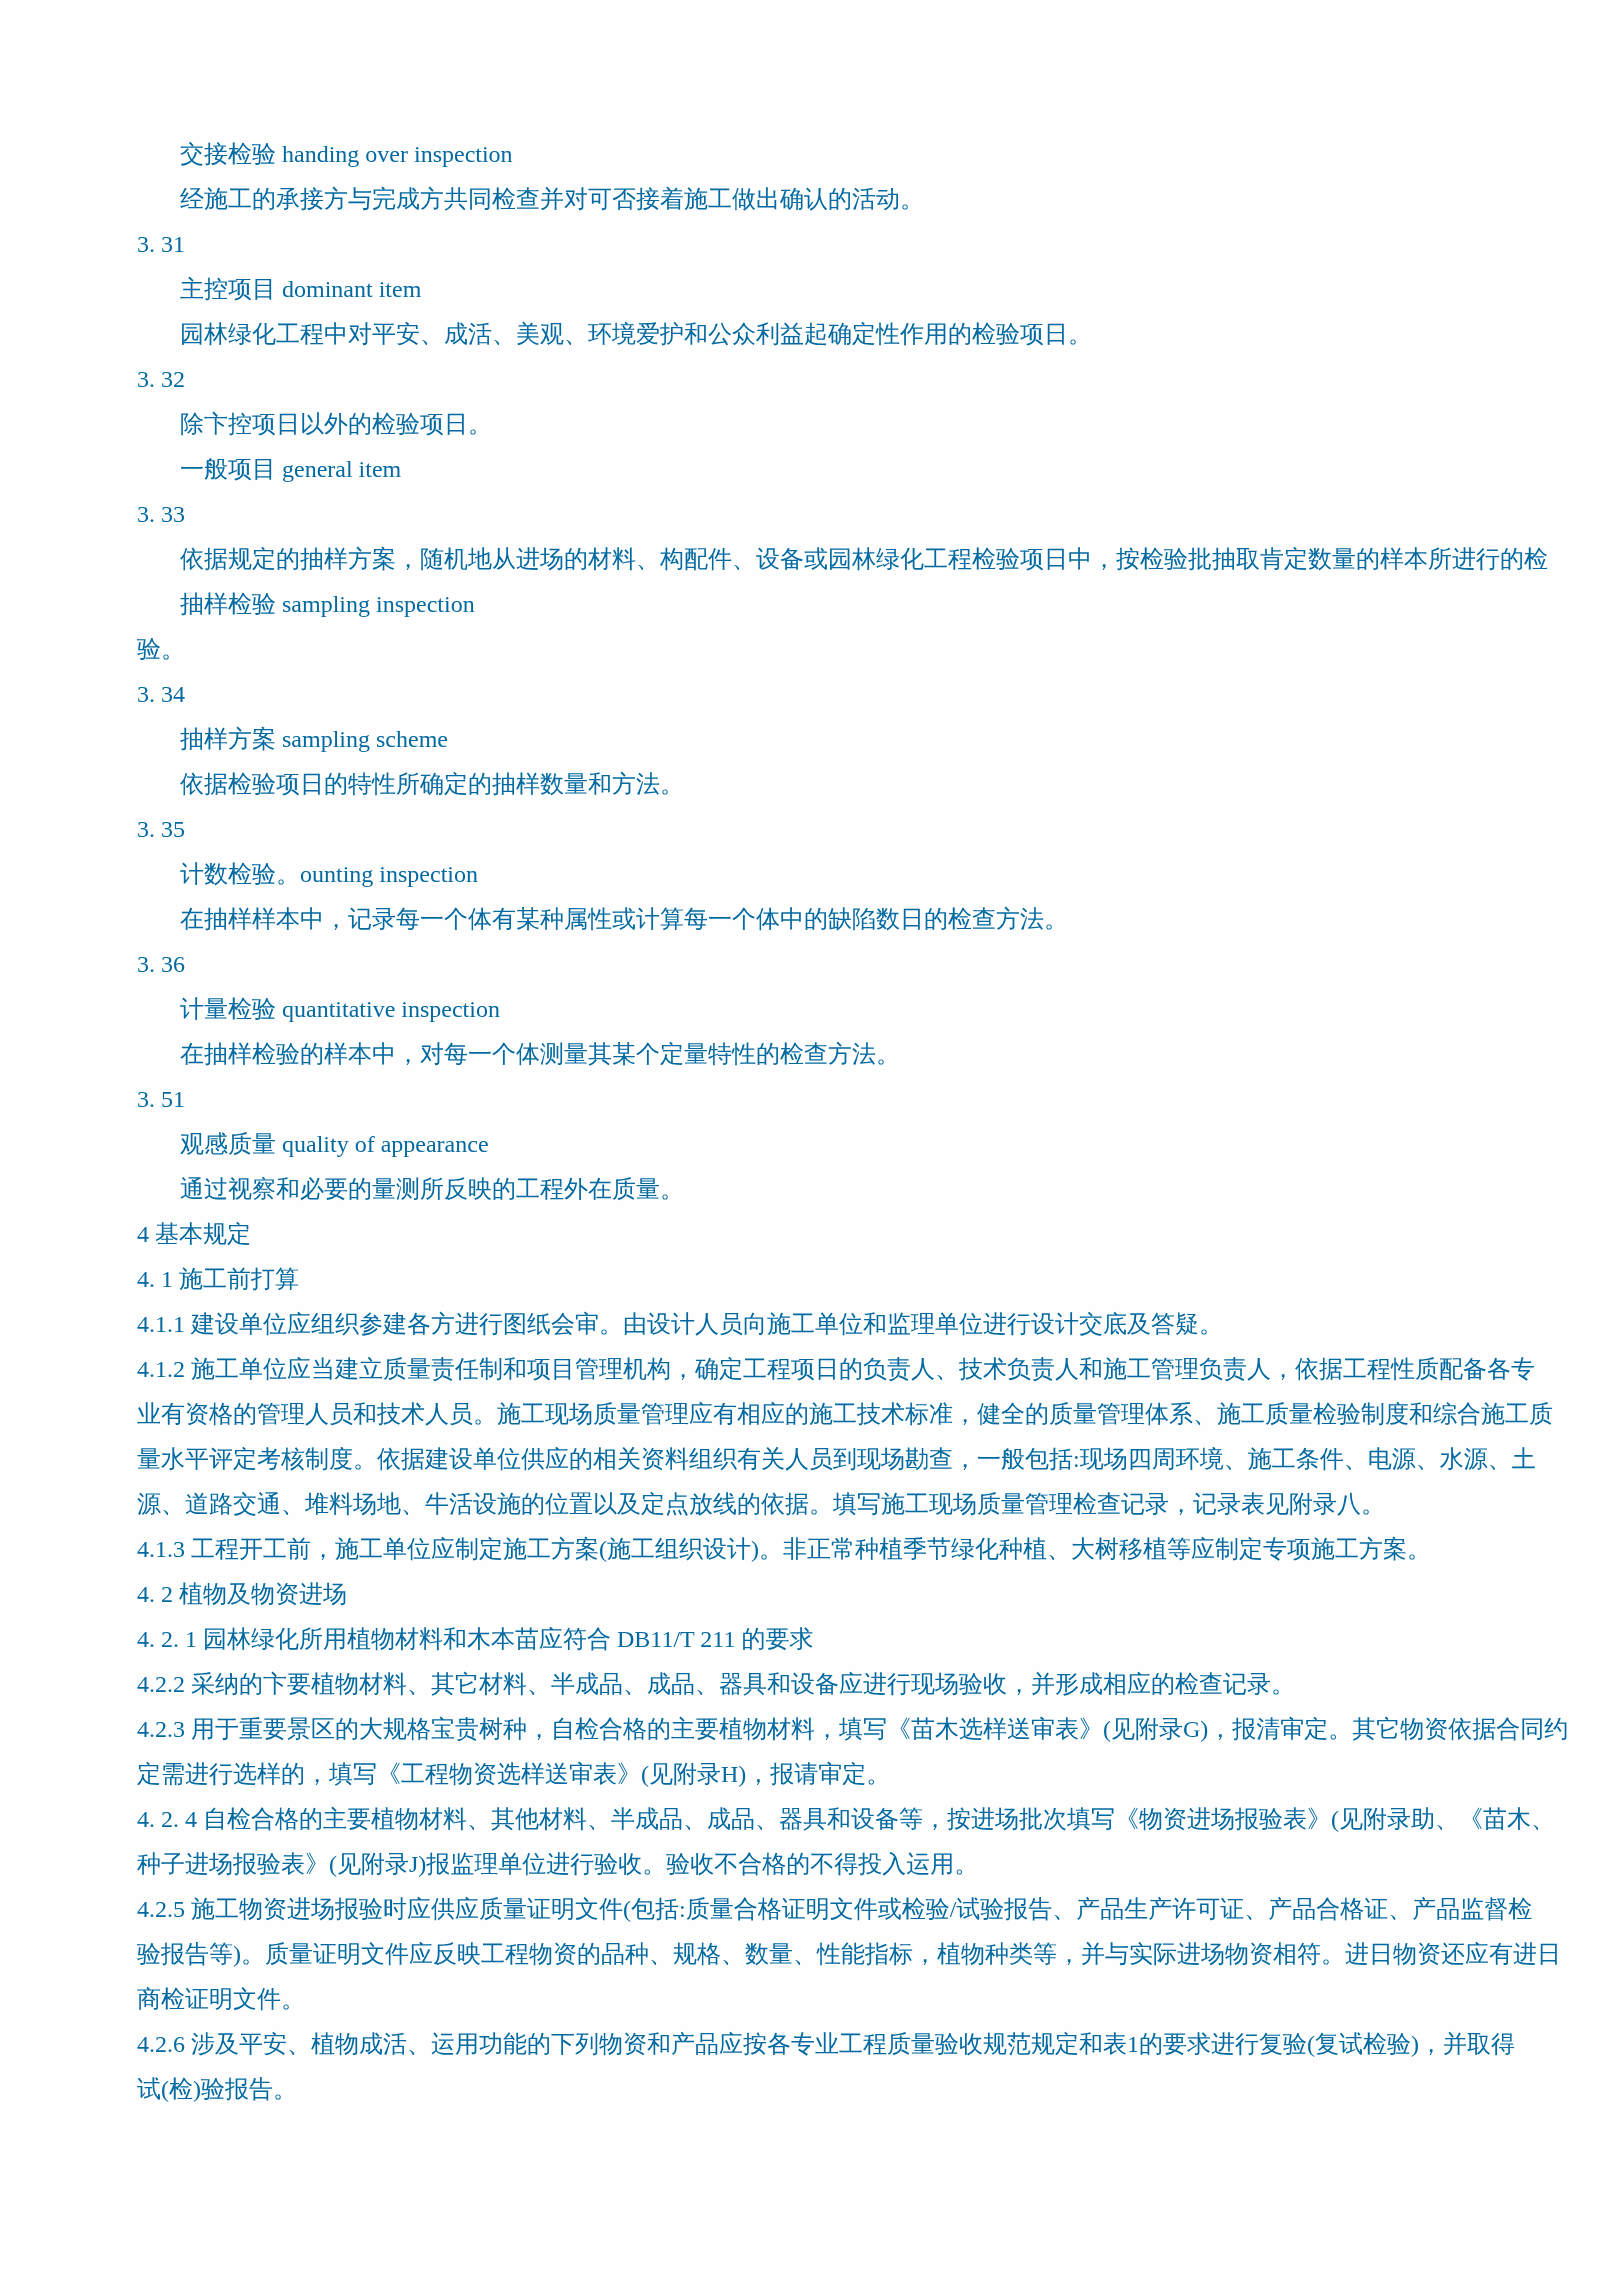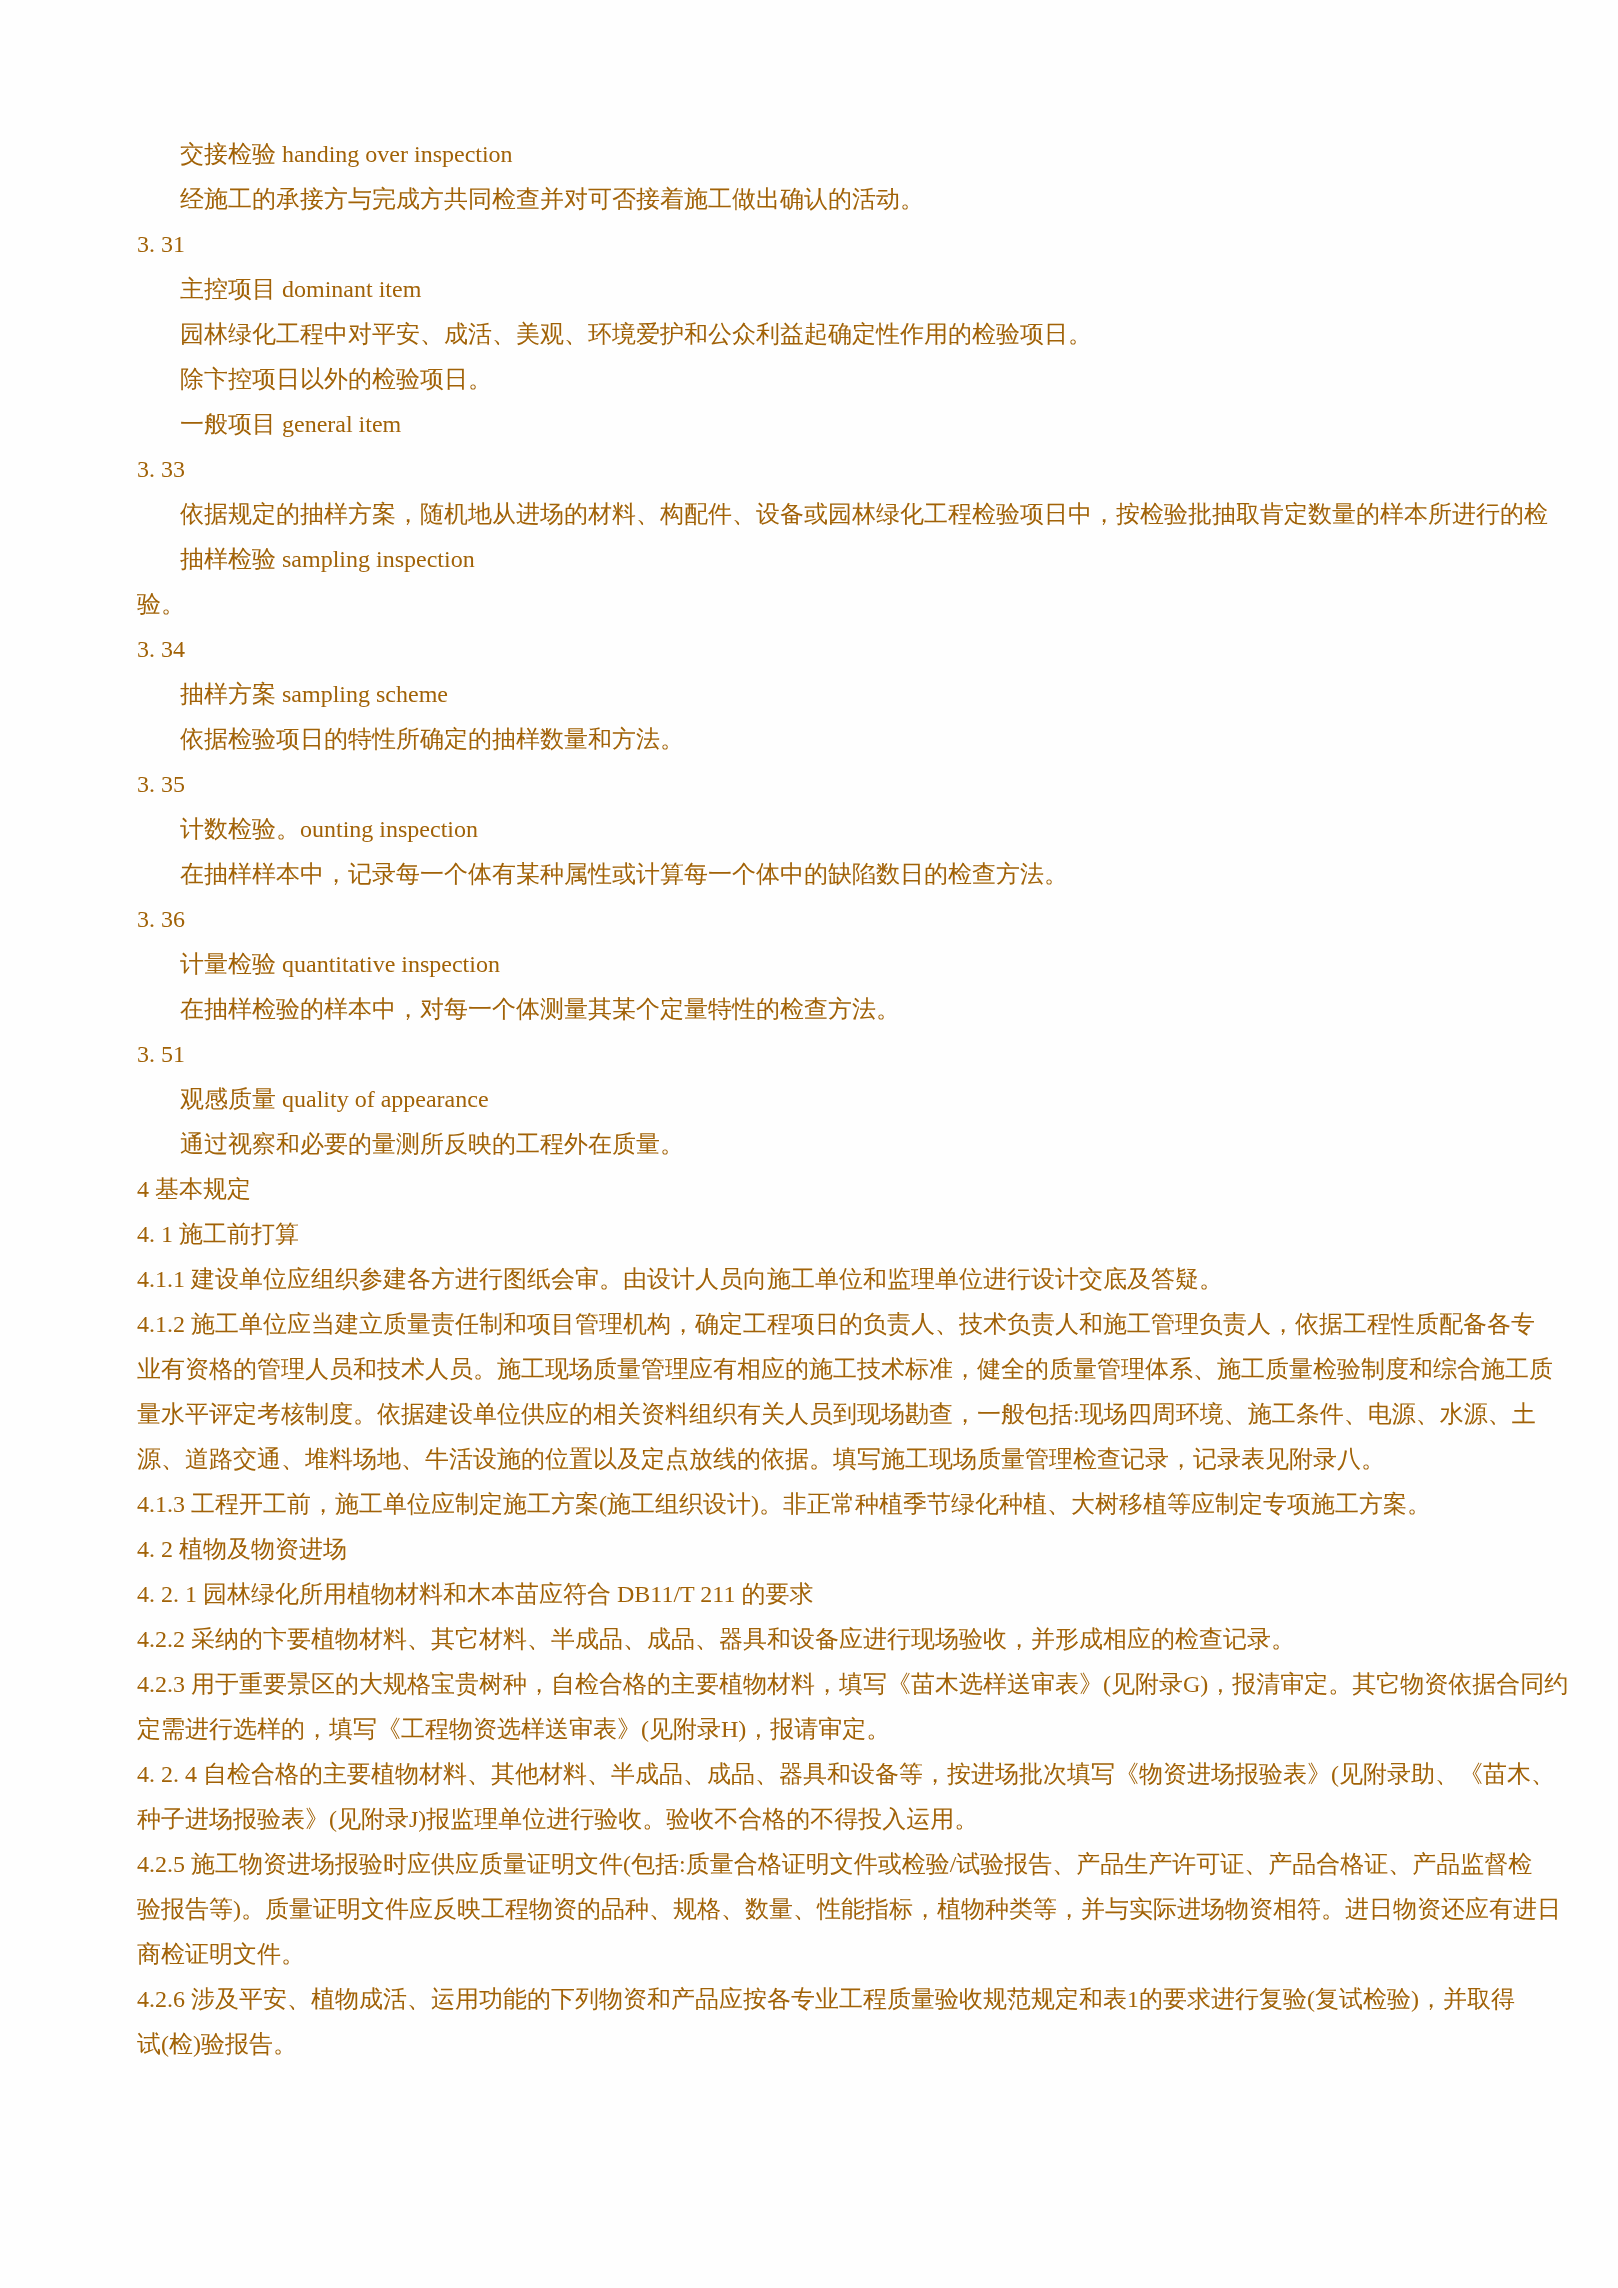--- a/index.html
+++ b/index.html
@@ -30,26 +30,27 @@
     white-space: pre;
   }
   .line.indent {
     padding-left: 43px;
   }
 </style>
 </head>
 <body>
 
 <div class="page" style="background: rgb(254, 254, 254);">
-  <div class="doc" style="color: #a16207;">
+  <div class="doc" style="color: #0369a1;">
       <div class="line indent">交接检验 handing over inspection</div>
       <div class="line indent">经施工的承接方与完成方共同检查并对可否接着施工做出确认的活动。</div>
       <div class="line">3. 31</div>
       <div class="line indent">主控项目 dominant item</div>
       <div class="line indent">园林绿化工程中对平安、成活、美观、环境爱护和公众利益起确定性作用的检验项日。</div>
+      <div class="line">3. 32</div>
       <div class="line indent">除卞控项日以外的检验项日。</div>
       <div class="line indent">一般项目 general item</div>
       <div class="line">3. 33</div>
       <div class="line indent">依据规定的抽样方案，随机地从进场的材料、构配件、设备或园林绿化工程检验项日中，按检验批抽取肯定数量的样本所进行的检</div>
       <div class="line indent">抽样检验 sampling inspection</div>
       <div class="line">验。</div>
       <div class="line">3. 34</div>
       <div class="line indent">抽样方案 sampling scheme</div>
       <div class="line indent">依据检验项日的特性所确定的抽样数量和方法。</div>
       <div class="line">3. 35</div>

